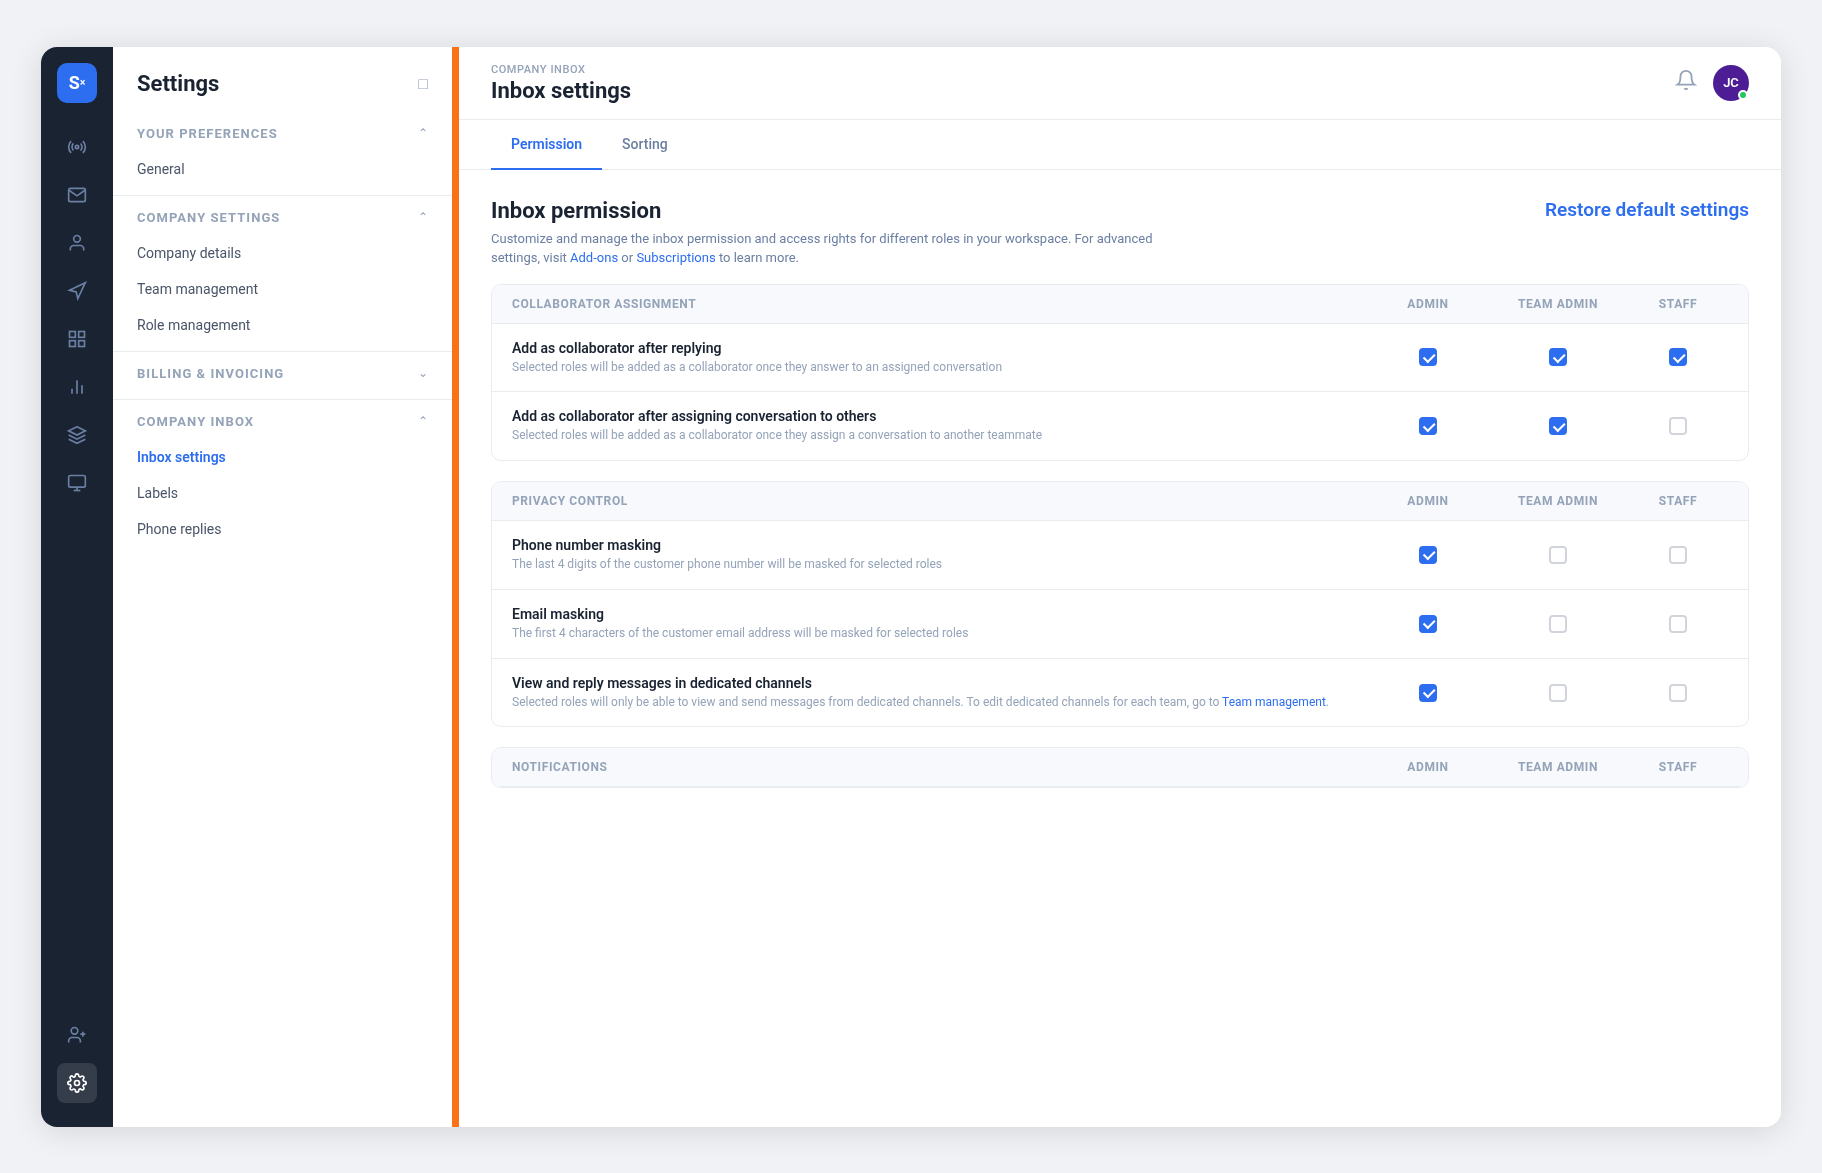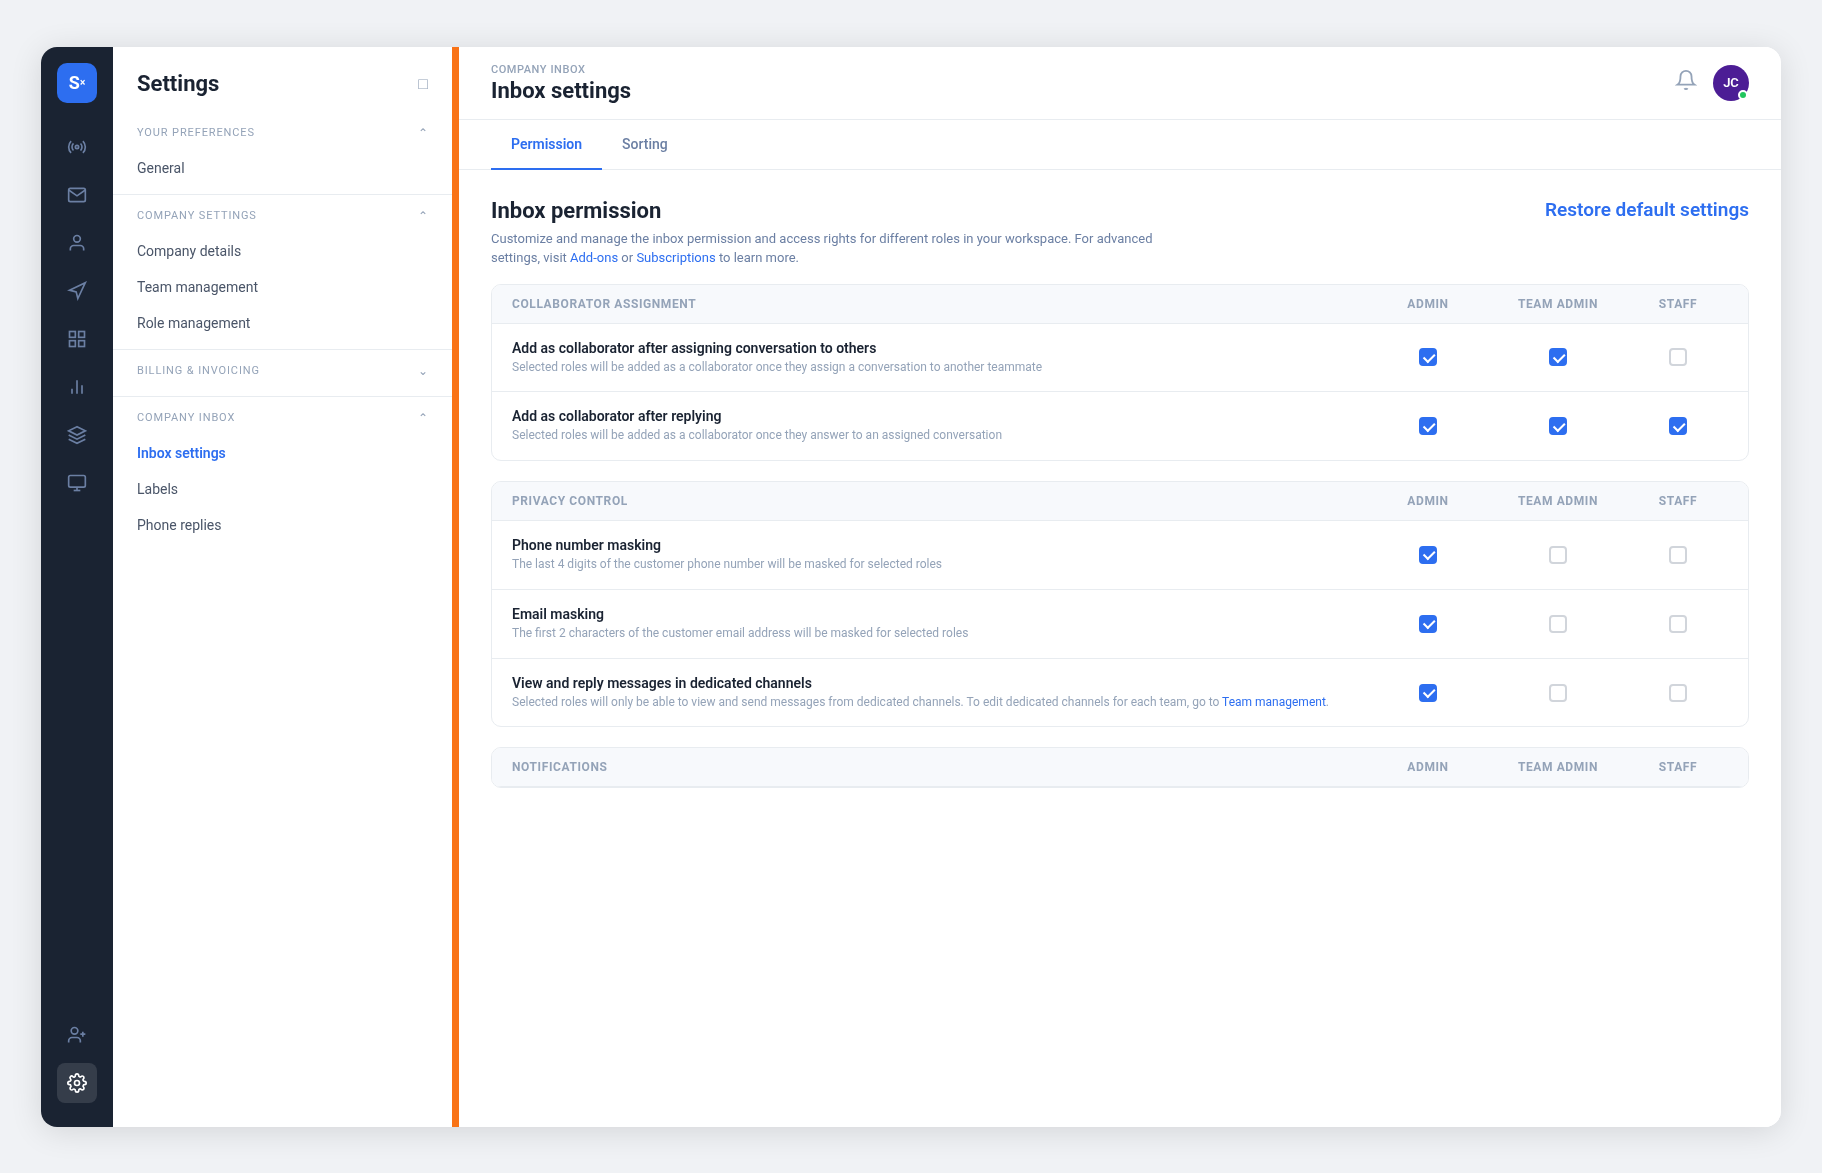--- a/index.html
+++ b/index.html
@@ -112,22 +112,22 @@
 
     .sidebar-section-header {
       display: flex;
       align-items: center;
       justify-content: space-between;
       padding: 10px 24px;
       cursor: pointer;
     }
 
     .sidebar-section-label {
-      font-size: 11px;
-      font-weight: 400;
+      font-size: 13px;
+      font-weight: 700;
       color: #94a3b8;
       letter-spacing: 0.08em;
       text-transform: uppercase;
     }
 
     .sidebar-section-chevron {
       color: #94a3b8;
       font-size: 12px;
     }
 
@@ -572,47 +572,47 @@
           <div class="perm-table">
             <div class="perm-table-header">
               <div class="perm-table-header-cell">Collaborator assignment</div>
               <div class="perm-table-header-cell center">ADMIN</div>
               <div class="perm-table-header-cell center">TEAM ADMIN</div>
               <div class="perm-table-header-cell center">STAFF</div>
             </div>
 
             <div class="perm-row">
               <div class="perm-row-info">
+                <div class="perm-row-title">Add as collaborator after replying</div>
+                <div class="perm-row-desc">Selected roles will be added as a collaborator once they answer to an assigned conversation</div>
+              </div>
+              <div class="perm-checkbox-cell">
+                <div class="checkbox checked"></div>
+              </div>
+              <div class="perm-checkbox-cell">
+                <div class="checkbox checked"></div>
+              </div>
+              <div class="perm-checkbox-cell">
+                <div class="checkbox checked"></div>
+              </div>
+            </div>
+
+            <div class="perm-row">
+              <div class="perm-row-info">
                 <div class="perm-row-title">Add as collaborator after assigning conversation to others</div>
                 <div class="perm-row-desc">Selected roles will be added as a collaborator once they assign a conversation to another teammate</div>
               </div>
               <div class="perm-checkbox-cell">
                 <div class="checkbox checked"></div>
               </div>
               <div class="perm-checkbox-cell">
                 <div class="checkbox checked"></div>
               </div>
               <div class="perm-checkbox-cell">
                 <div class="checkbox"></div>
-              </div>
-            </div>
-
-            <div class="perm-row">
-              <div class="perm-row-info">
-                <div class="perm-row-title">Add as collaborator after replying</div>
-                <div class="perm-row-desc">Selected roles will be added as a collaborator once they answer to an assigned conversation</div>
-              </div>
-              <div class="perm-checkbox-cell">
-                <div class="checkbox checked"></div>
-              </div>
-              <div class="perm-checkbox-cell">
-                <div class="checkbox checked"></div>
-              </div>
-              <div class="perm-checkbox-cell">
-                <div class="checkbox checked"></div>
               </div>
             </div>
           </div>
 
           <div class="perm-table">
             <div class="perm-table-header">
               <div class="perm-table-header-cell">Privacy control</div>
               <div class="perm-table-header-cell center">ADMIN</div>
               <div class="perm-table-header-cell center">TEAM ADMIN</div>
               <div class="perm-table-header-cell center">STAFF</div>
@@ -630,21 +630,21 @@
                 <div class="checkbox"></div>
               </div>
               <div class="perm-checkbox-cell">
                 <div class="checkbox"></div>
               </div>
             </div>
 
             <div class="perm-row">
               <div class="perm-row-info">
                 <div class="perm-row-title">Email masking</div>
-                <div class="perm-row-desc">The first 2 characters of the customer email address will be masked for selected roles</div>
+                <div class="perm-row-desc">The first 4 characters of the customer email address will be masked for selected roles</div>
               </div>
               <div class="perm-checkbox-cell">
                 <div class="checkbox checked"></div>
               </div>
               <div class="perm-checkbox-cell">
                 <div class="checkbox"></div>
               </div>
               <div class="perm-checkbox-cell">
                 <div class="checkbox"></div>
               </div>

